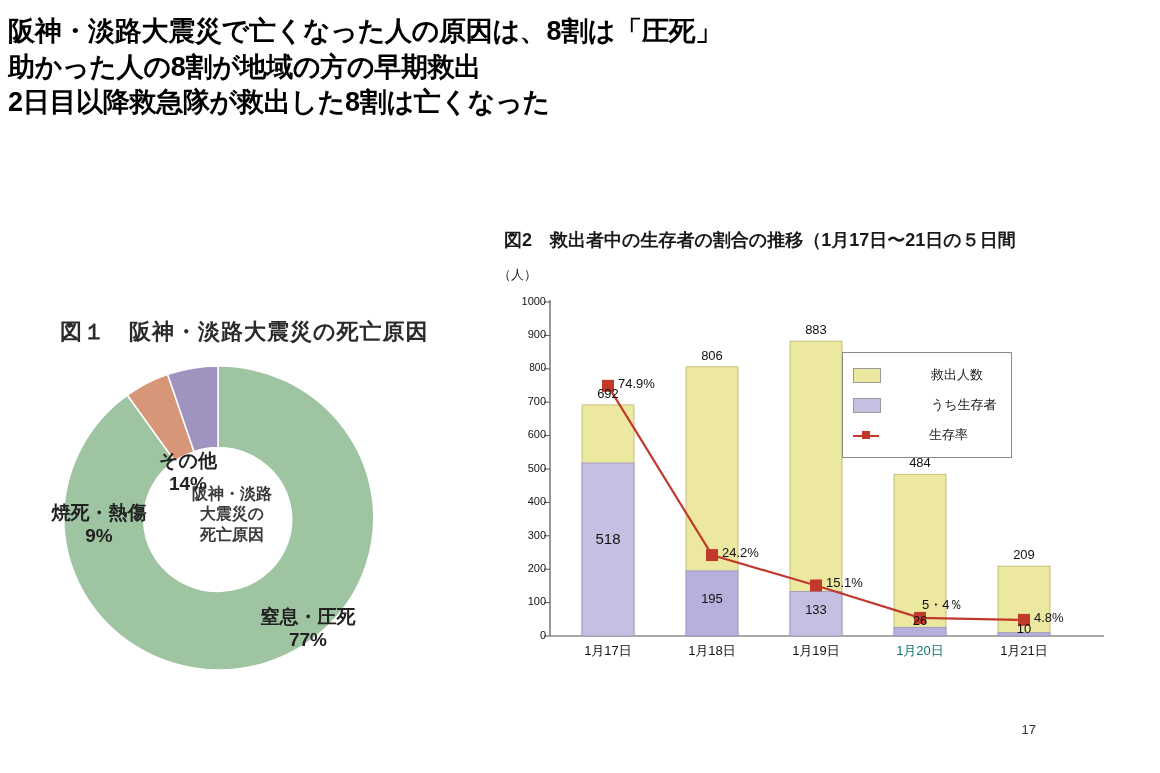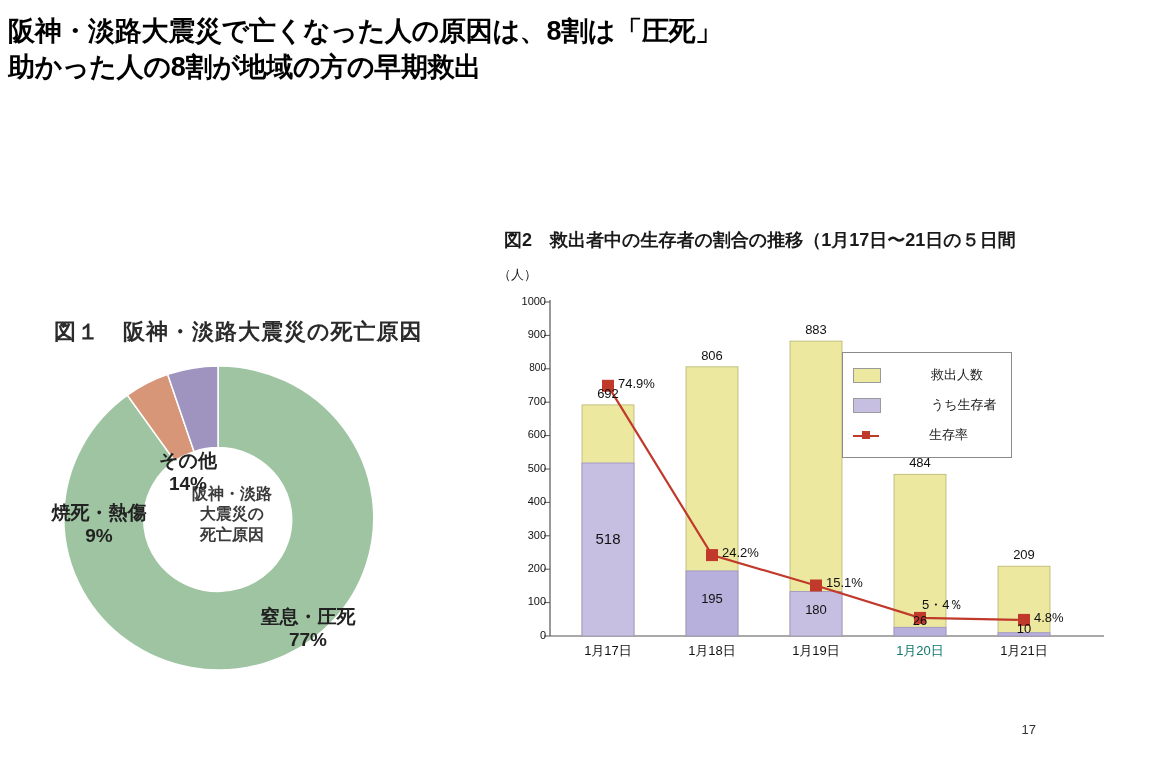--- a/index.html
+++ b/index.html
@@ -35,21 +35,21 @@
   
   #fig1 {
     position: absolute;
     left: 10px;
     top: 300px;
     width: 470px;
     height: 400px;
   }
   #fig1-caption {
     position: absolute;
-    left: 44px;
+    left: 50px;
     top: 17px;
     font-size: 22px;
     font-weight: bold;
     color: #2b2b2b;
     letter-spacing: 1px;
     white-space: nowrap;
   }
   #donut-wrap {
     position: absolute;
     left: 18px;
@@ -179,20 +179,21 @@
     font-size: 13px;
     color: #333333;
   }
 </style>
 </head>
 <body>
 
 <div id="title-block">
   <div class="title-line">阪神・淡路大震災で亡くなった人の原因は、8割は「圧死」</div>
   <div class="title-line">助かった人の8割が地域の方の早期救出</div>
+  <div class="title-line">2日目以降救急隊が救出した8割は亡くなった</div>
 </div>
 
 <div id="fig1">
   <div id="fig1-caption">図１　阪神・淡路大震災の死亡原因</div>
 
   <div id="donut-wrap">
     <svg id="donut" viewBox="0 0 380 318">
 
       <g transform="translate(190,159)">
 
@@ -303,21 +304,21 @@
 
     <div style="position:absolute;left:0;top:0;width:620px;height:395px;pointer-events:none;">
       <div style="position:absolute;left:78px;top:100px;width:52px;text-align:center;font-size:13px;color:#111;">692</div>
       <div style="position:absolute;left:182px;top:62px;width:52px;text-align:center;font-size:13px;color:#111;">806</div>
       <div style="position:absolute;left:286px;top:36px;width:52px;text-align:center;font-size:13px;color:#111;">883</div>
       <div style="position:absolute;left:390px;top:169px;width:52px;text-align:center;font-size:13px;color:#111;">484</div>
       <div style="position:absolute;left:494px;top:261px;width:52px;text-align:center;font-size:13px;color:#111;">209</div>
 
       <div style="position:absolute;left:78px;top:244px;width:52px;text-align:center;font-size:15px;color:#111;">518</div>
       <div style="position:absolute;left:182px;top:305px;width:52px;text-align:center;font-size:13px;color:#111;">195</div>
-      <div style="position:absolute;left:286px;top:316px;width:52px;text-align:center;font-size:13px;color:#111;">180</div>
+      <div style="position:absolute;left:286px;top:316px;width:52px;text-align:center;font-size:13px;color:#111;">133</div>
       <div style="position:absolute;left:390px;top:327px;width:52px;text-align:center;font-size:13px;color:#111;">26</div>
       <div style="position:absolute;left:494px;top:335px;width:52px;text-align:center;font-size:13px;color:#111;">10</div>
 
       <div style="position:absolute;left:114px;top:90px;font-size:13px;color:#111;">74.9%</div>
       <div style="position:absolute;left:218px;top:259px;font-size:13px;color:#111;">24.2%</div>
       <div style="position:absolute;left:322px;top:289px;font-size:13px;color:#111;">15.1%</div>
       <div style="position:absolute;left:418px;top:310px;font-size:13px;color:#111;">5・4％</div>
       <div style="position:absolute;left:530px;top:324px;font-size:13px;color:#111;">4.8%</div>
     </div>
 

